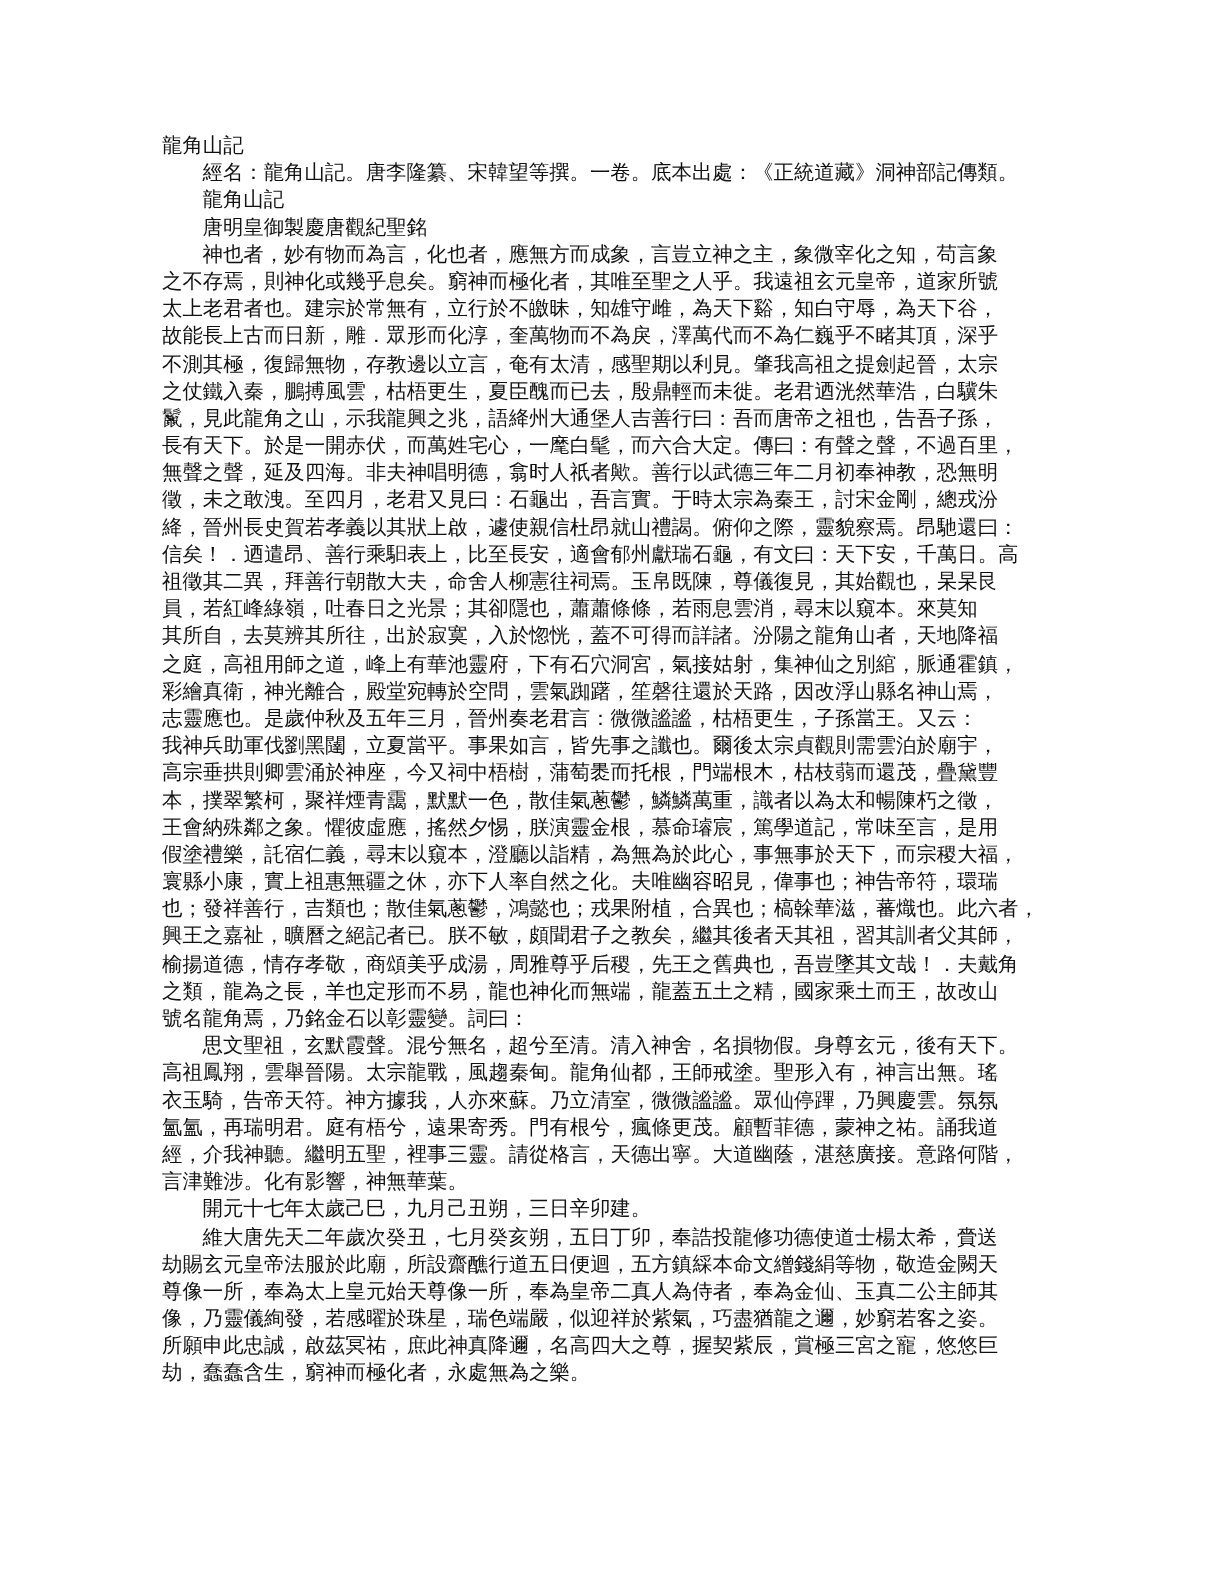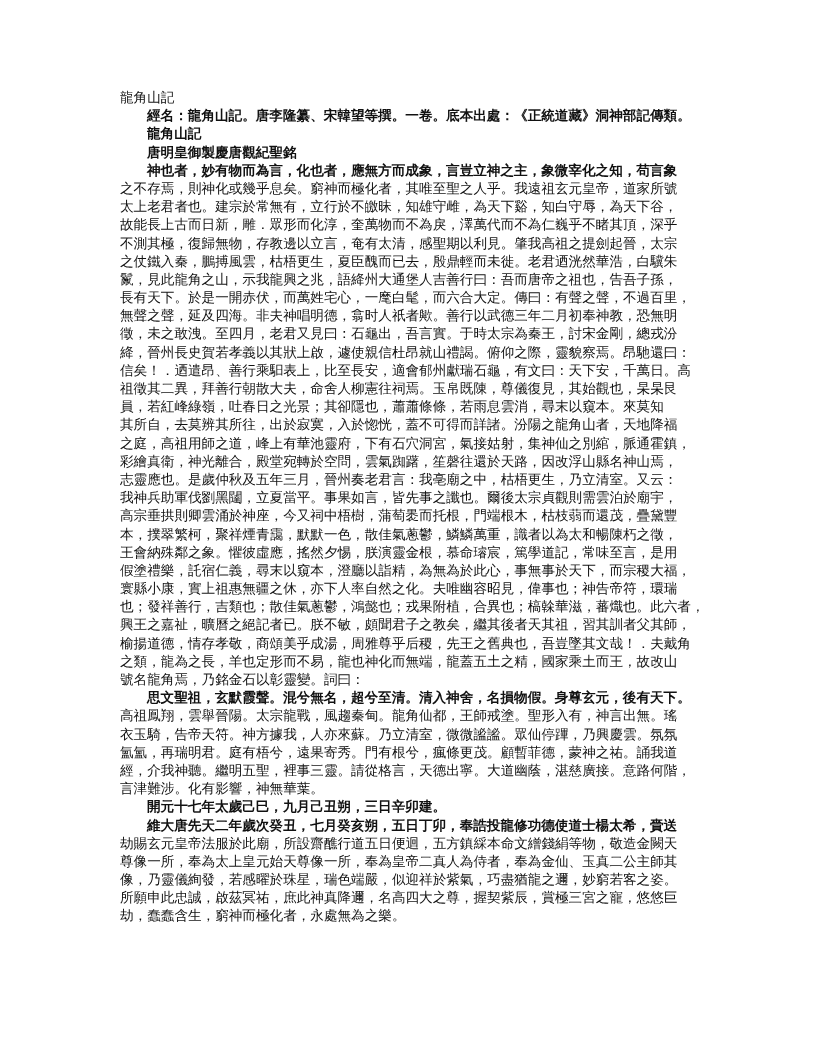--- a/index.html
+++ b/index.html
@@ -1,28 +1,28 @@
 <!DOCTYPE html>
 <html><head>
 <meta charset="utf-8">
 <style>
   html, body { margin: 0; padding: 0; background: #ffffff; }
   body { width: 816px; height: 1056px; position: relative; overflow: hidden; }
   .page {
     position: absolute;
-    left: 120px;
+    left: 108px;
     top: 88px;
     width: 600px;
     font-family: "DejaVu Serif", "Liberation Serif", serif;
     font-size: 13.6px;
     line-height: 18.2px;
     color: #111111;
   }
   .line { display: block; white-space: nowrap; height: 18.2px; }
-  .indent { padding-left: 27px; font-weight: bold; }
+  .indent { padding-left: 27px; }
 </style>
 </head>
 <body>
 
 <div class="page">
   <span class="line">龍角山記</span>
   <span class="line indent">經名：龍角山記。唐李隆纂、宋韓望等撰。一卷。底本出處：《正統道藏》洞神部記傳類。</span>
   <span class="line indent">龍角山記</span>
   <span class="line indent">唐明皇御製慶唐觀紀聖銘</span>
   <div id="body-lines">
@@ -36,21 +36,21 @@
       <span class="line">長有天下。於是一開赤伏，而萬姓宅心，一麾白髦，而六合大定。傳曰：有聲之聲，不過百里，</span>
       <span class="line">無聲之聲，延及四海。非夫神唱明德，翕时人祇者歟。善行以武德三年二月初奉神教，恐無明</span>
       <span class="line">徵，未之敢洩。至四月，老君又見曰：石龜出，吾言實。于時太宗為秦王，討宋金剛，總戎汾</span>
       <span class="line">絳，晉州長史賀若孝義以其狀上啟，遽使親信杜昂就山禮謁。俯仰之際，靈貌察焉。昂馳還曰：</span>
       <span class="line">信矣！．迺遣昂、善行乘馹表上，比至長安，適會郁州獻瑞石龜，有文曰：天下安，千萬日。高</span>
       <span class="line">祖徵其二異，拜善行朝散大夫，命舍人柳憲往祠焉。玉帛既陳，尊儀復見，其始觀也，杲杲艮</span>
       <span class="line">員，若紅峰綠嶺，吐春日之光景；其卻隱也，蕭蕭條條，若雨息雲消，尋末以窺本。來莫知</span>
       <span class="line">其所自，去莫辨其所往，出於寂寞，入於惚恍，蓋不可得而詳諸。汾陽之龍角山者，天地降福</span>
       <span class="line">之庭，高祖用師之道，峰上有華池靈府，下有石穴洞宮，氣接姑射，集神仙之別綰，脈通霍鎮，</span>
       <span class="line">彩繪真衛，神光離合，殿堂宛轉於空問，雲氣踟躇，笙磬往還於天路，因改浮山縣名神山焉，</span>
-      <span class="line">志靈應也。是歲仲秋及五年三月，晉州奏老君言：我亳廟之中，枯梧更生，乃立清室。又云：</span>
+      <span class="line">志靈應也。是歲仲秋及五年三月，晉州奏老君言：微微謐謐，枯梧更生，子孫當王。又云：</span>
       <span class="line">我神兵助軍伐劉黑闥，立夏當平。事果如言，皆先事之讖也。爾後太宗貞觀則需雲泊於廟宇，</span>
       <span class="line">高宗垂拱則卿雲涌於神座，今又祠中梧樹，蒲萄褁而托根，門端根木，枯枝蒻而還茂，疊黛豐</span>
       <span class="line">本，撲翠繁柯，聚祥煙青靄，默默一色，散佳氣蔥鬱，鱗鱗萬重，識者以為太和暢陳朽之徵，</span>
       <span class="line">王會納殊鄰之象。懼彼虛應，搖然夕惕，朕演靈金根，慕命璿宸，篤學道記，常味至言，是用</span>
       <span class="line">假塗禮樂，託宿仁義，尋末以窺本，澄廳以詣精，為無為於此心，事無事於天下，而宗稷大福，</span>
       <span class="line">寰縣小康，實上祖惠無疆之休，亦下人率自然之化。夫唯幽容昭見，偉事也；神告帝符，環瑞</span>
       <span class="line">也；發祥善行，吉類也；散佳氣蔥鬱，鴻懿也；戎果附植，合異也；槁榦華滋，蕃熾也。此六者，</span>
       <span class="line">興王之嘉祉，曠曆之絕記者已。朕不敏，頗聞君子之教矣，繼其後者天其祖，習其訓者父其師，</span>
       <span class="line">榆揚道德，情存孝敬，商頌美乎成湯，周雅尊乎后稷，先王之舊典也，吾豈墜其文哉！．夫戴角</span>
       <span class="line">之類，龍為之長，羊也定形而不易，龍也神化而無端，龍蓋五土之精，國家乘土而王，故改山</span>

